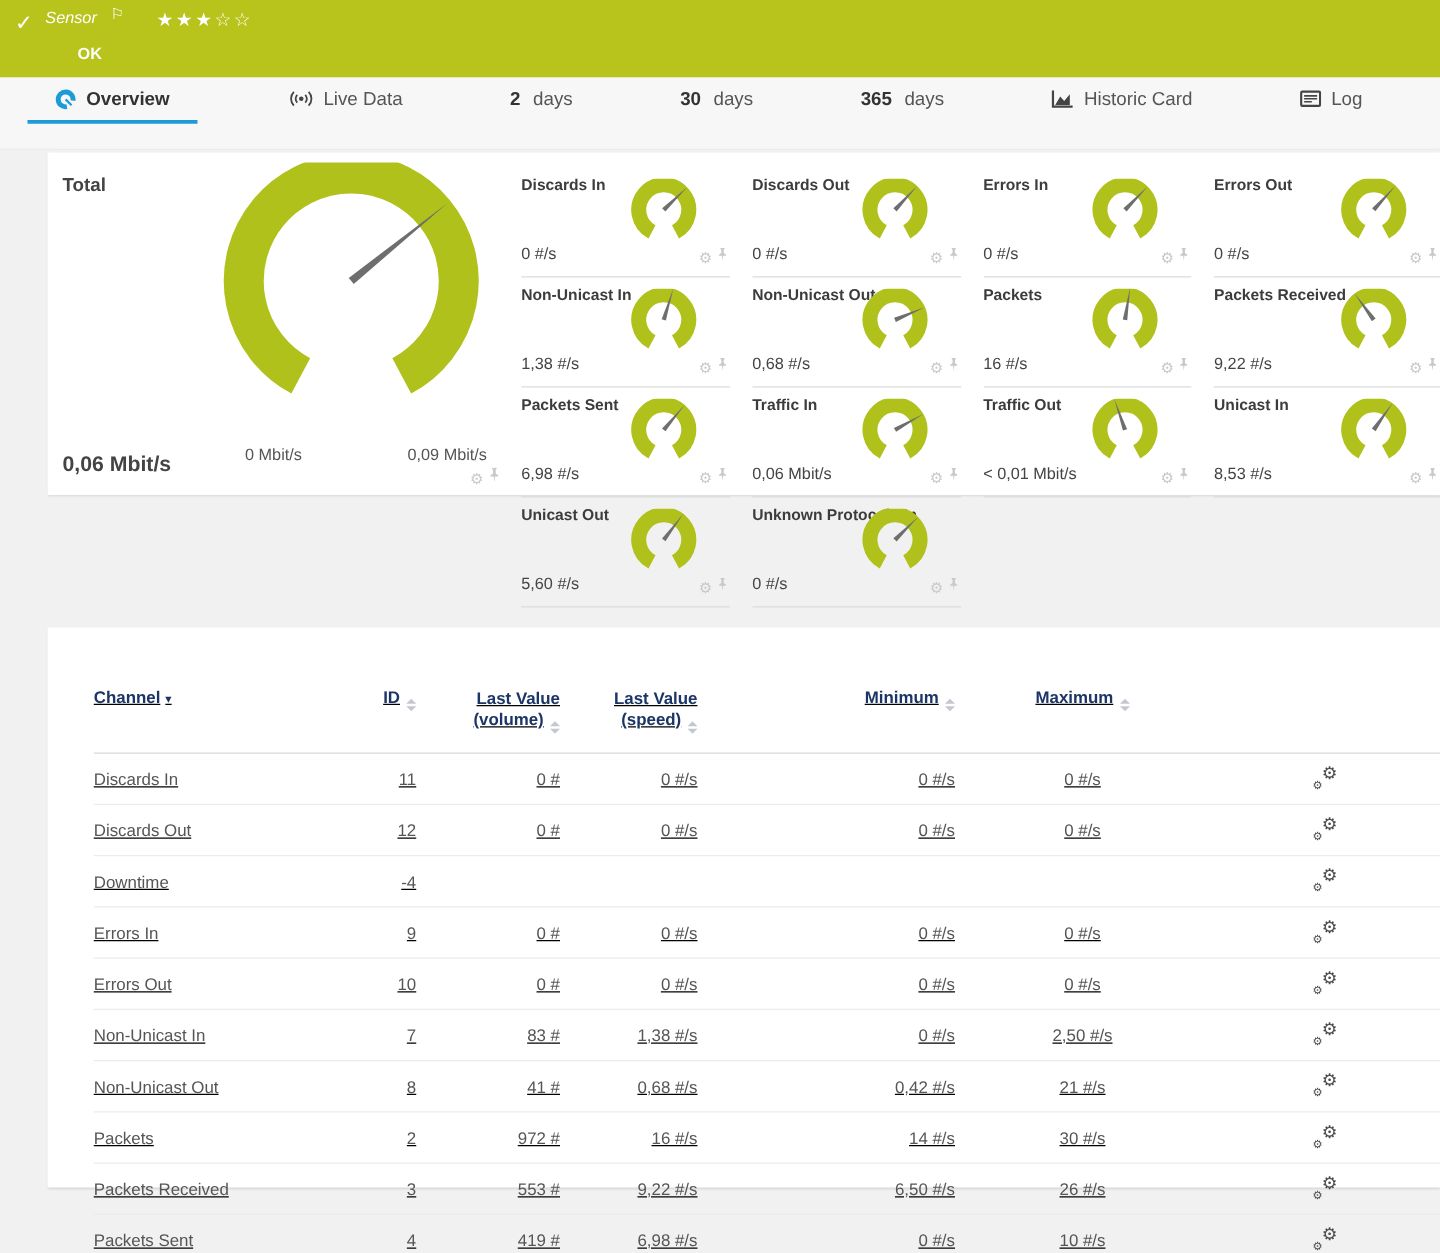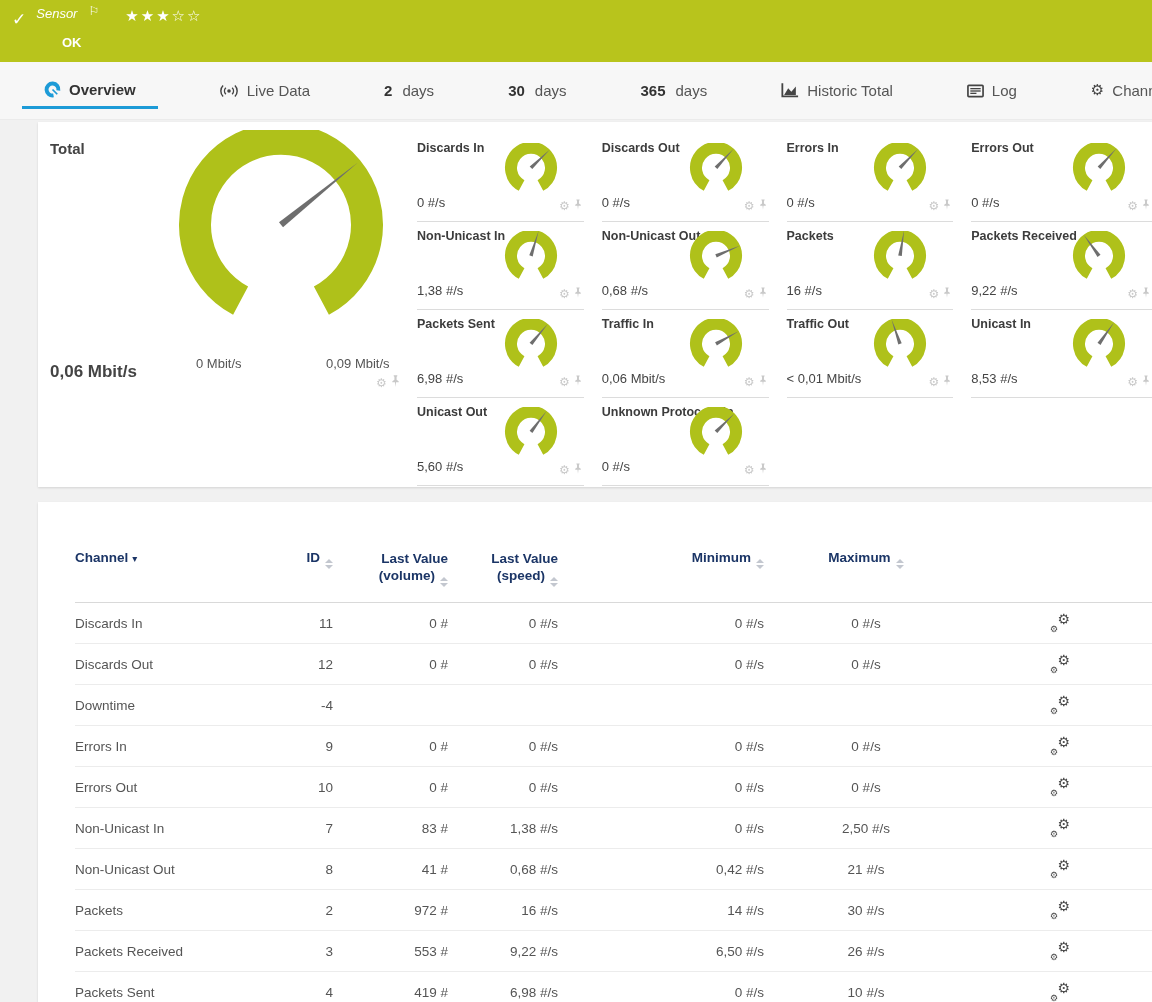--- a/index.html
+++ b/index.html
@@ -16,31 +16,31 @@
   .sh-row{position:absolute;left:12px;top:6px;display:flex;align-items:flex-start;}
   .sh-check{font-size:17px;font-weight:bold;margin:3px 10px 0 0;}
   .sh-kind{font-style:italic;font-weight:300;font-size:13px;margin-right:8px;}
   .sh-title{font-weight:bold;font-size:21px;}
   .sh-flag{font-size:12px;margin:-2px 0 0 3px;}
   .sh-stars{font-size:15px;letter-spacing:2px;margin:1px 0 0 26px;}
   .sh-status{position:absolute;left:62px;top:35px;font-size:13px;font-weight:bold;}
 
   
   .tabbar{position:absolute;left:0;top:62px;right:0;height:58px;background:#f7f7f7;border-bottom:1px solid #ebebeb;
-    display:flex;align-items:center;padding-left:22px;box-sizing:border-box;gap:48px;}
+    display:flex;align-items:flex-start;padding-left:22px;box-sizing:border-box;gap:60px;}
   .tab{display:flex;align-items:center;gap:8px;height:34px;padding:0 13px;font-size:15px;color:#555;cursor:pointer;white-space:nowrap;}
   .tab b{color:#333;font-weight:bold;}
   .tab.active{font-weight:bold;color:#333;border-bottom:3px solid #1d9bd7;padding:0 22px;height:34px;}
   .tabicon{display:inline-flex;align-items:center;}
   .tab .tstrong{margin-right:2px;}
 
   
   .card{position:absolute;background:#fff;box-shadow:0 1px 2px rgba(0,0,0,.12);}
-  #card-gauges{left:38px;top:122px;right:0;height:365px;padding-left:24px;}
-  #card-table{left:38px;top:502px;right:0;height:500px;}
+  #card-gauges{left:38px;top:122px;right:0;height:274px;padding-left:24px;}
+  #card-table{left:38px;top:502px;right:0;height:448px;text-decoration:underline;}
 
   
   .total-block{position:absolute;left:0;top:0;width:375px;height:100%;}
   .total-label{position:absolute;left:12px;top:18px;font-size:15px;font-weight:600;color:#444;}
   .total-svg{position:absolute;left:140px;top:8px;}
   .total-scale-min{position:absolute;left:158px;top:234px;font-size:13px;color:#555;}
   .total-scale-max{position:absolute;left:288px;top:234px;font-size:13px;color:#555;}
   .total-value{position:absolute;left:12px;top:240px;font-size:17px;font-weight:bold;color:#444;}
   .cellicons{display:inline-flex;align-items:center;gap:4px;color:#c9c9c9;}
   .cellicons .gicon{font-size:12px;line-height:1;cursor:pointer;}
@@ -122,21 +122,21 @@
       <b class="tstrong">365</b>
       <span>days</span>
     </div>
     <div class="tab">
       <span class="tabicon">
         <svg width="18" height="15" viewBox="0 0 20 16">
           <path d="M1.5 0 V14.5 H19" stroke="#444" stroke-width="2" fill="none"></path>
           <path d="M3.5 13 L8 5.5 L11.5 9.5 L16.5 3.5 V13 Z" fill="#444"></path>
         </svg>
       </span>
-      <span>Historic Total</span>
+      <span>Historic Card</span>
     </div>
     <div class="tab">
       <span class="tabicon">
         <svg width="17" height="14" viewBox="0 0 18 14">
           <rect x="1" y="1" width="16" height="12" rx="1" fill="none" stroke="#444" stroke-width="1.8"></rect>
           <line x1="3.5" y1="4.5" x2="14.5" y2="4.5" stroke="#444" stroke-width="1.4"></line>
           <line x1="3.5" y1="7" x2="14.5" y2="7" stroke="#444" stroke-width="1.4"></line>
           <line x1="3.5" y1="9.5" x2="10" y2="9.5" stroke="#444" stroke-width="1.4"></line>
         </svg>
       </span>

